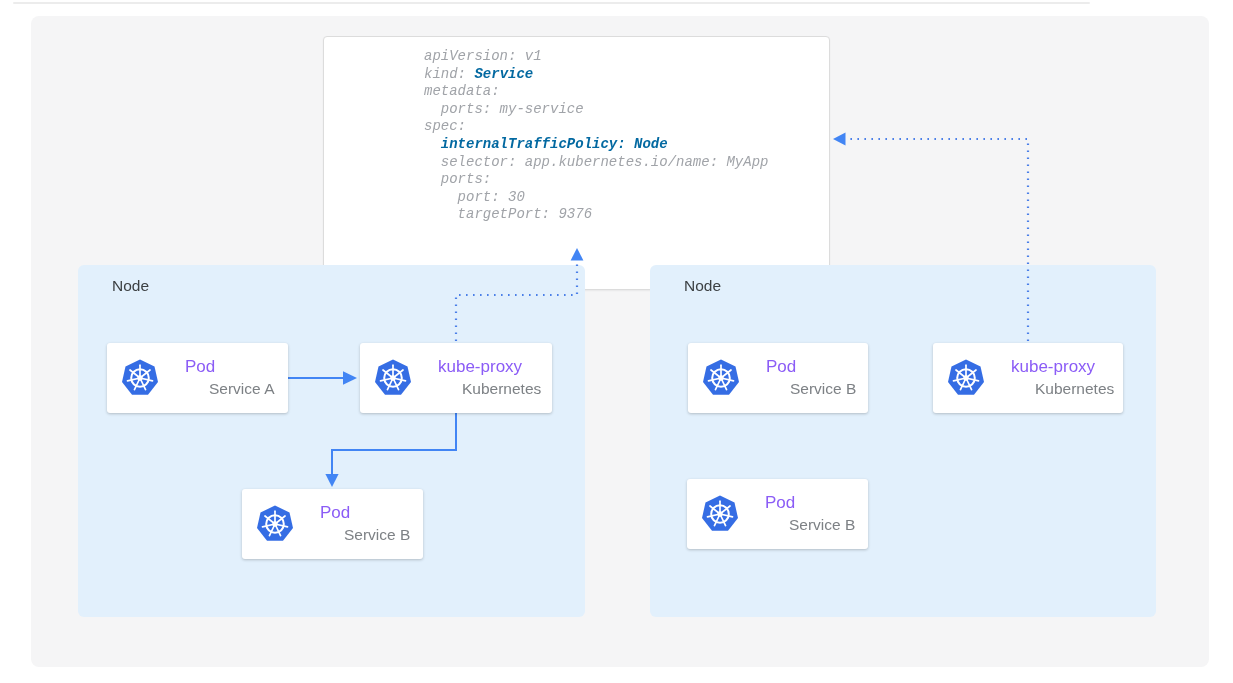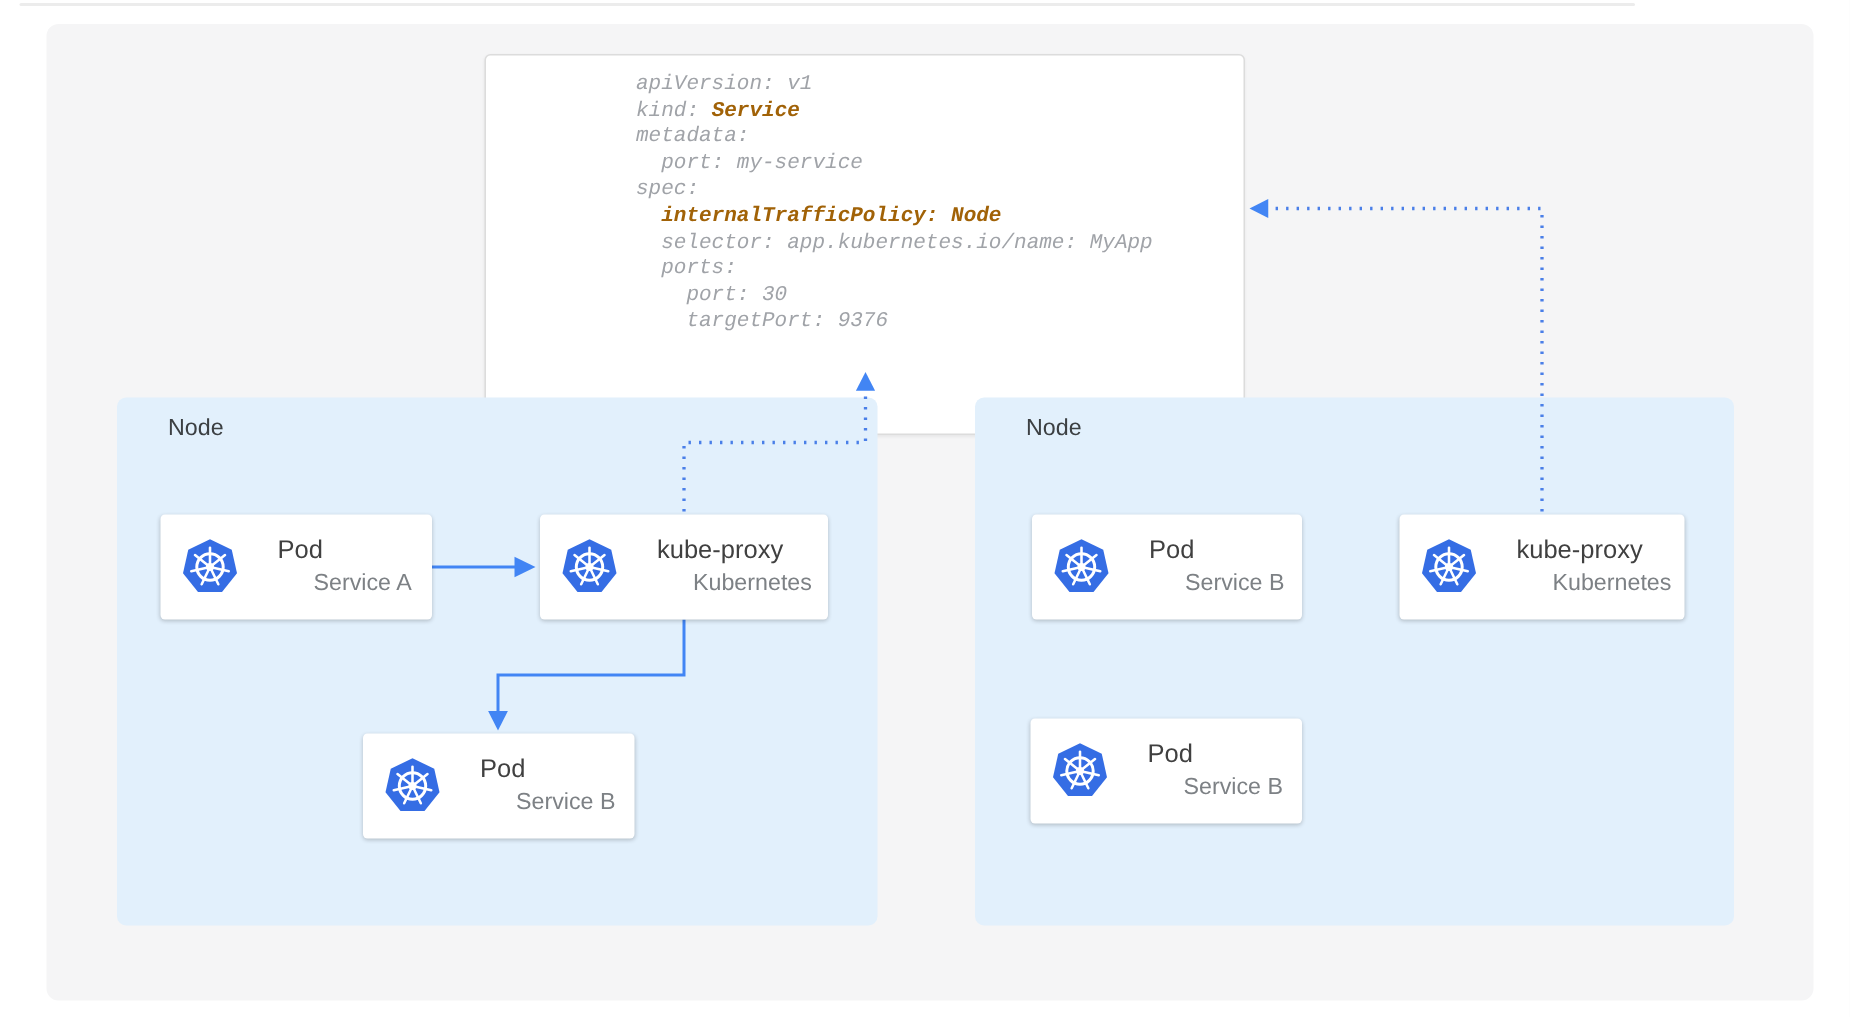--- a/index.html
+++ b/index.html
@@ -13,34 +13,34 @@
     background:#f5f5f6;border-radius:8px;}
 
   
   .yaml-card{position:absolute;left:323px;top:36px;width:507px;height:254px;
     background:#ffffff;border:1px solid #dcdcdc;border-radius:4px;
     box-shadow:0 1px 2px rgba(0,0,0,0.06);box-sizing:border-box;}
   .yaml-code{padding:11px 0 0 100px;font-family:"Liberation Mono", monospace;
     font-style:italic;font-size:14px;line-height:17.6px;color:#a0a3a8;}
   .yline{white-space:pre;}
   .yline span{white-space:pre;}
-  .yline .b{font-weight:bold;color:#a16207;}
+  .yline .b{font-weight:bold;color:#0369a1;}
 
   
   .node{position:absolute;background:#e2f0fc;border-radius:6px;}
   .node-left{left:78px;top:265px;width:507px;height:352px;}
   .node-right{left:650px;top:265px;width:506px;height:352px;}
   .node-label{position:absolute;left:20px;top:12px;font-size:15.5px;color:#3c4043;margin-left:14px;}
 
   
   .card{position:absolute;background:#ffffff;border-radius:3px;
     box-shadow:0 1px 3px rgba(0,0,0,0.22);display:flex;align-items:center;
     padding-left:13px;box-sizing:border-box;height:70px;}
   .card .icon{width:40px;height:40px;flex:0 0 40px;margin-right:25px;}
-  .card-title{font-size:17px;color:#404040;line-height:1.35;}
+  .card-title{font-size:17px;color:#8b5cf6;line-height:1.35;}
   .card-sub{font-size:15.5px;color:#7d8185;line-height:1.3;margin-left:24px;}
 
   .card-pod-a{left:107px;top:343px;width:181px;}
   .card-kproxy-l{left:360px;top:343px;width:192px;}
   .card-pod-b-l{left:242px;top:489px;width:181px;}
   .card-pod-b-r1{left:688px;top:343px;width:180px;}
   .card-kproxy-r{left:933px;top:343px;width:190px;}
   .card-pod-b-r2{left:687px;top:479px;width:181px;}
 
   .overlay{position:absolute;left:0;top:0;width:1233px;height:683px;pointer-events:none;}
@@ -73,21 +73,21 @@
         <circle cx="20" cy="20" r="2.7" fill="#ffffff"></circle>
       </g>
     </defs>
   </svg>
 
   <div class="yaml-card">
     <div class="yaml-code">
       <div class="yline"><span>apiVersion: v1</span></div>
       <div class="yline"><span>kind: </span><span class="b">Service</span></div>
       <div class="yline"><span>metadata:</span></div>
-      <div class="yline"><span>  port: my-service</span></div>
+      <div class="yline"><span>  ports: my-service</span></div>
       <div class="yline"><span>spec:</span></div>
       <div class="yline"><span>  </span><span class="b">internalTrafficPolicy: Node</span></div>
       <div class="yline"><span>  selector: app.kubernetes.io/name: MyApp</span></div>
       <div class="yline"><span>  ports:</span></div>
       <div class="yline"><span>    port: 30</span></div>
       <div class="yline"><span>    targetPort: 9376</span></div>
     </div>
   </div>
 
   <div class="node node-left">

